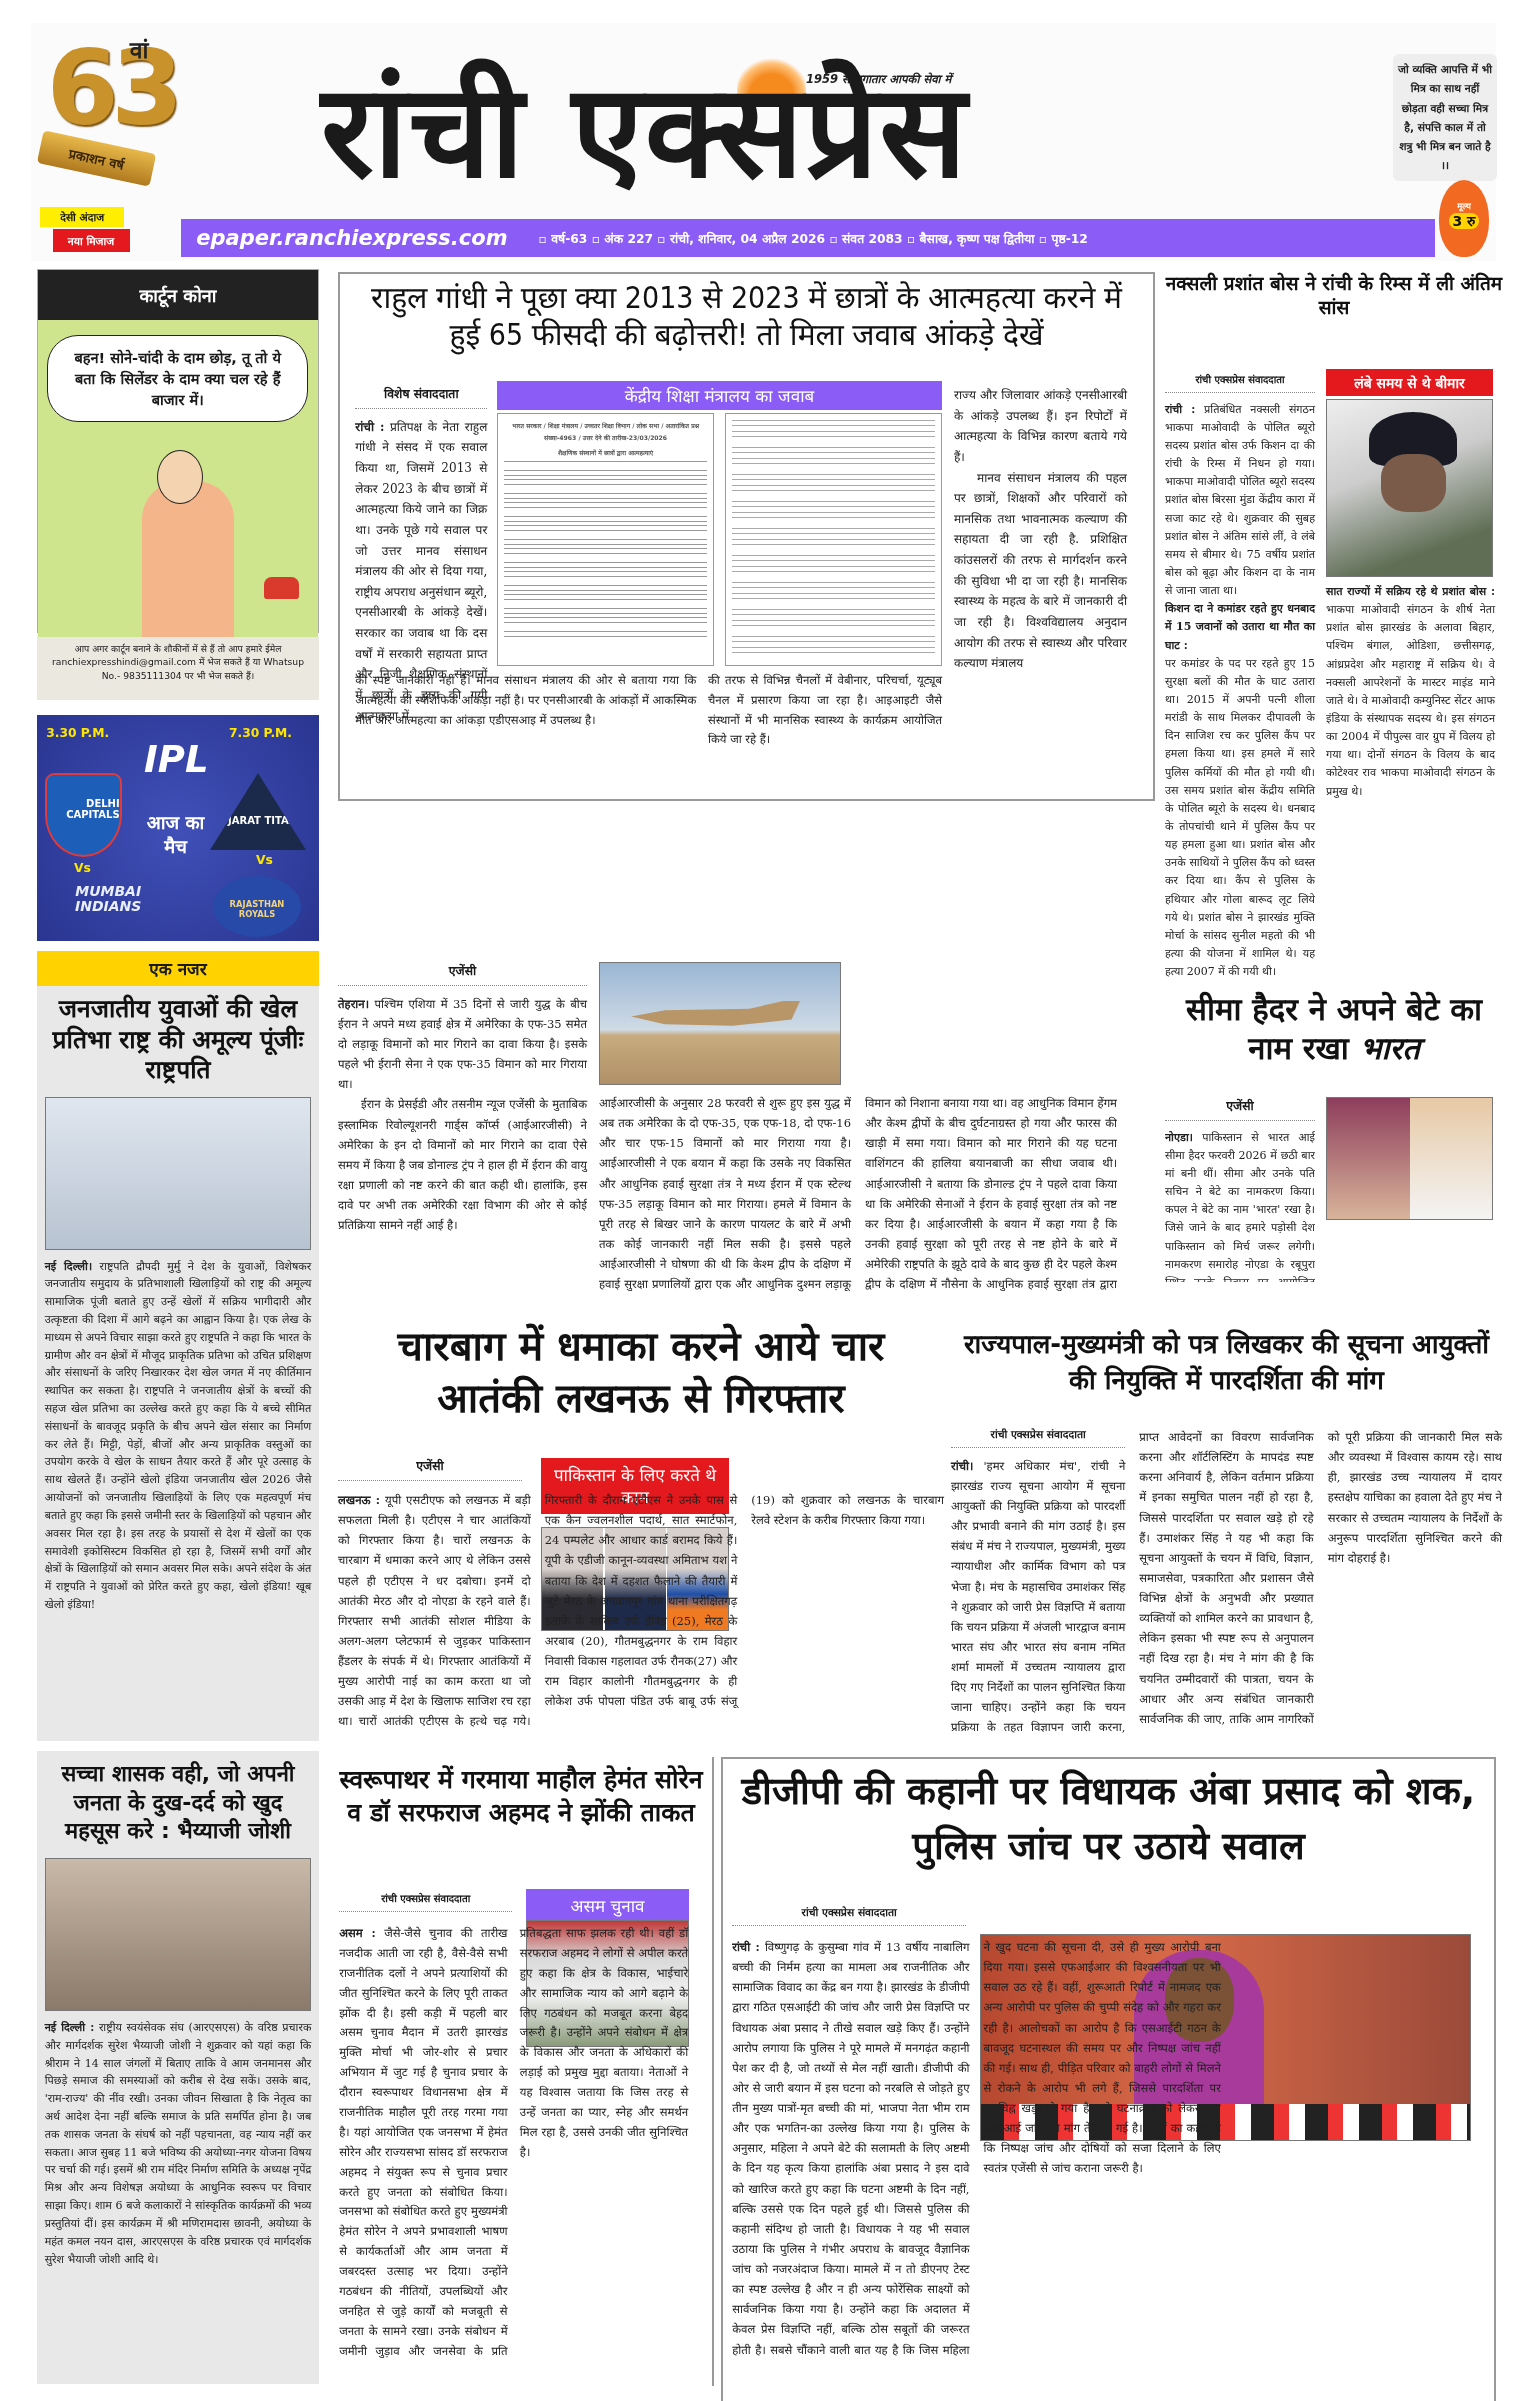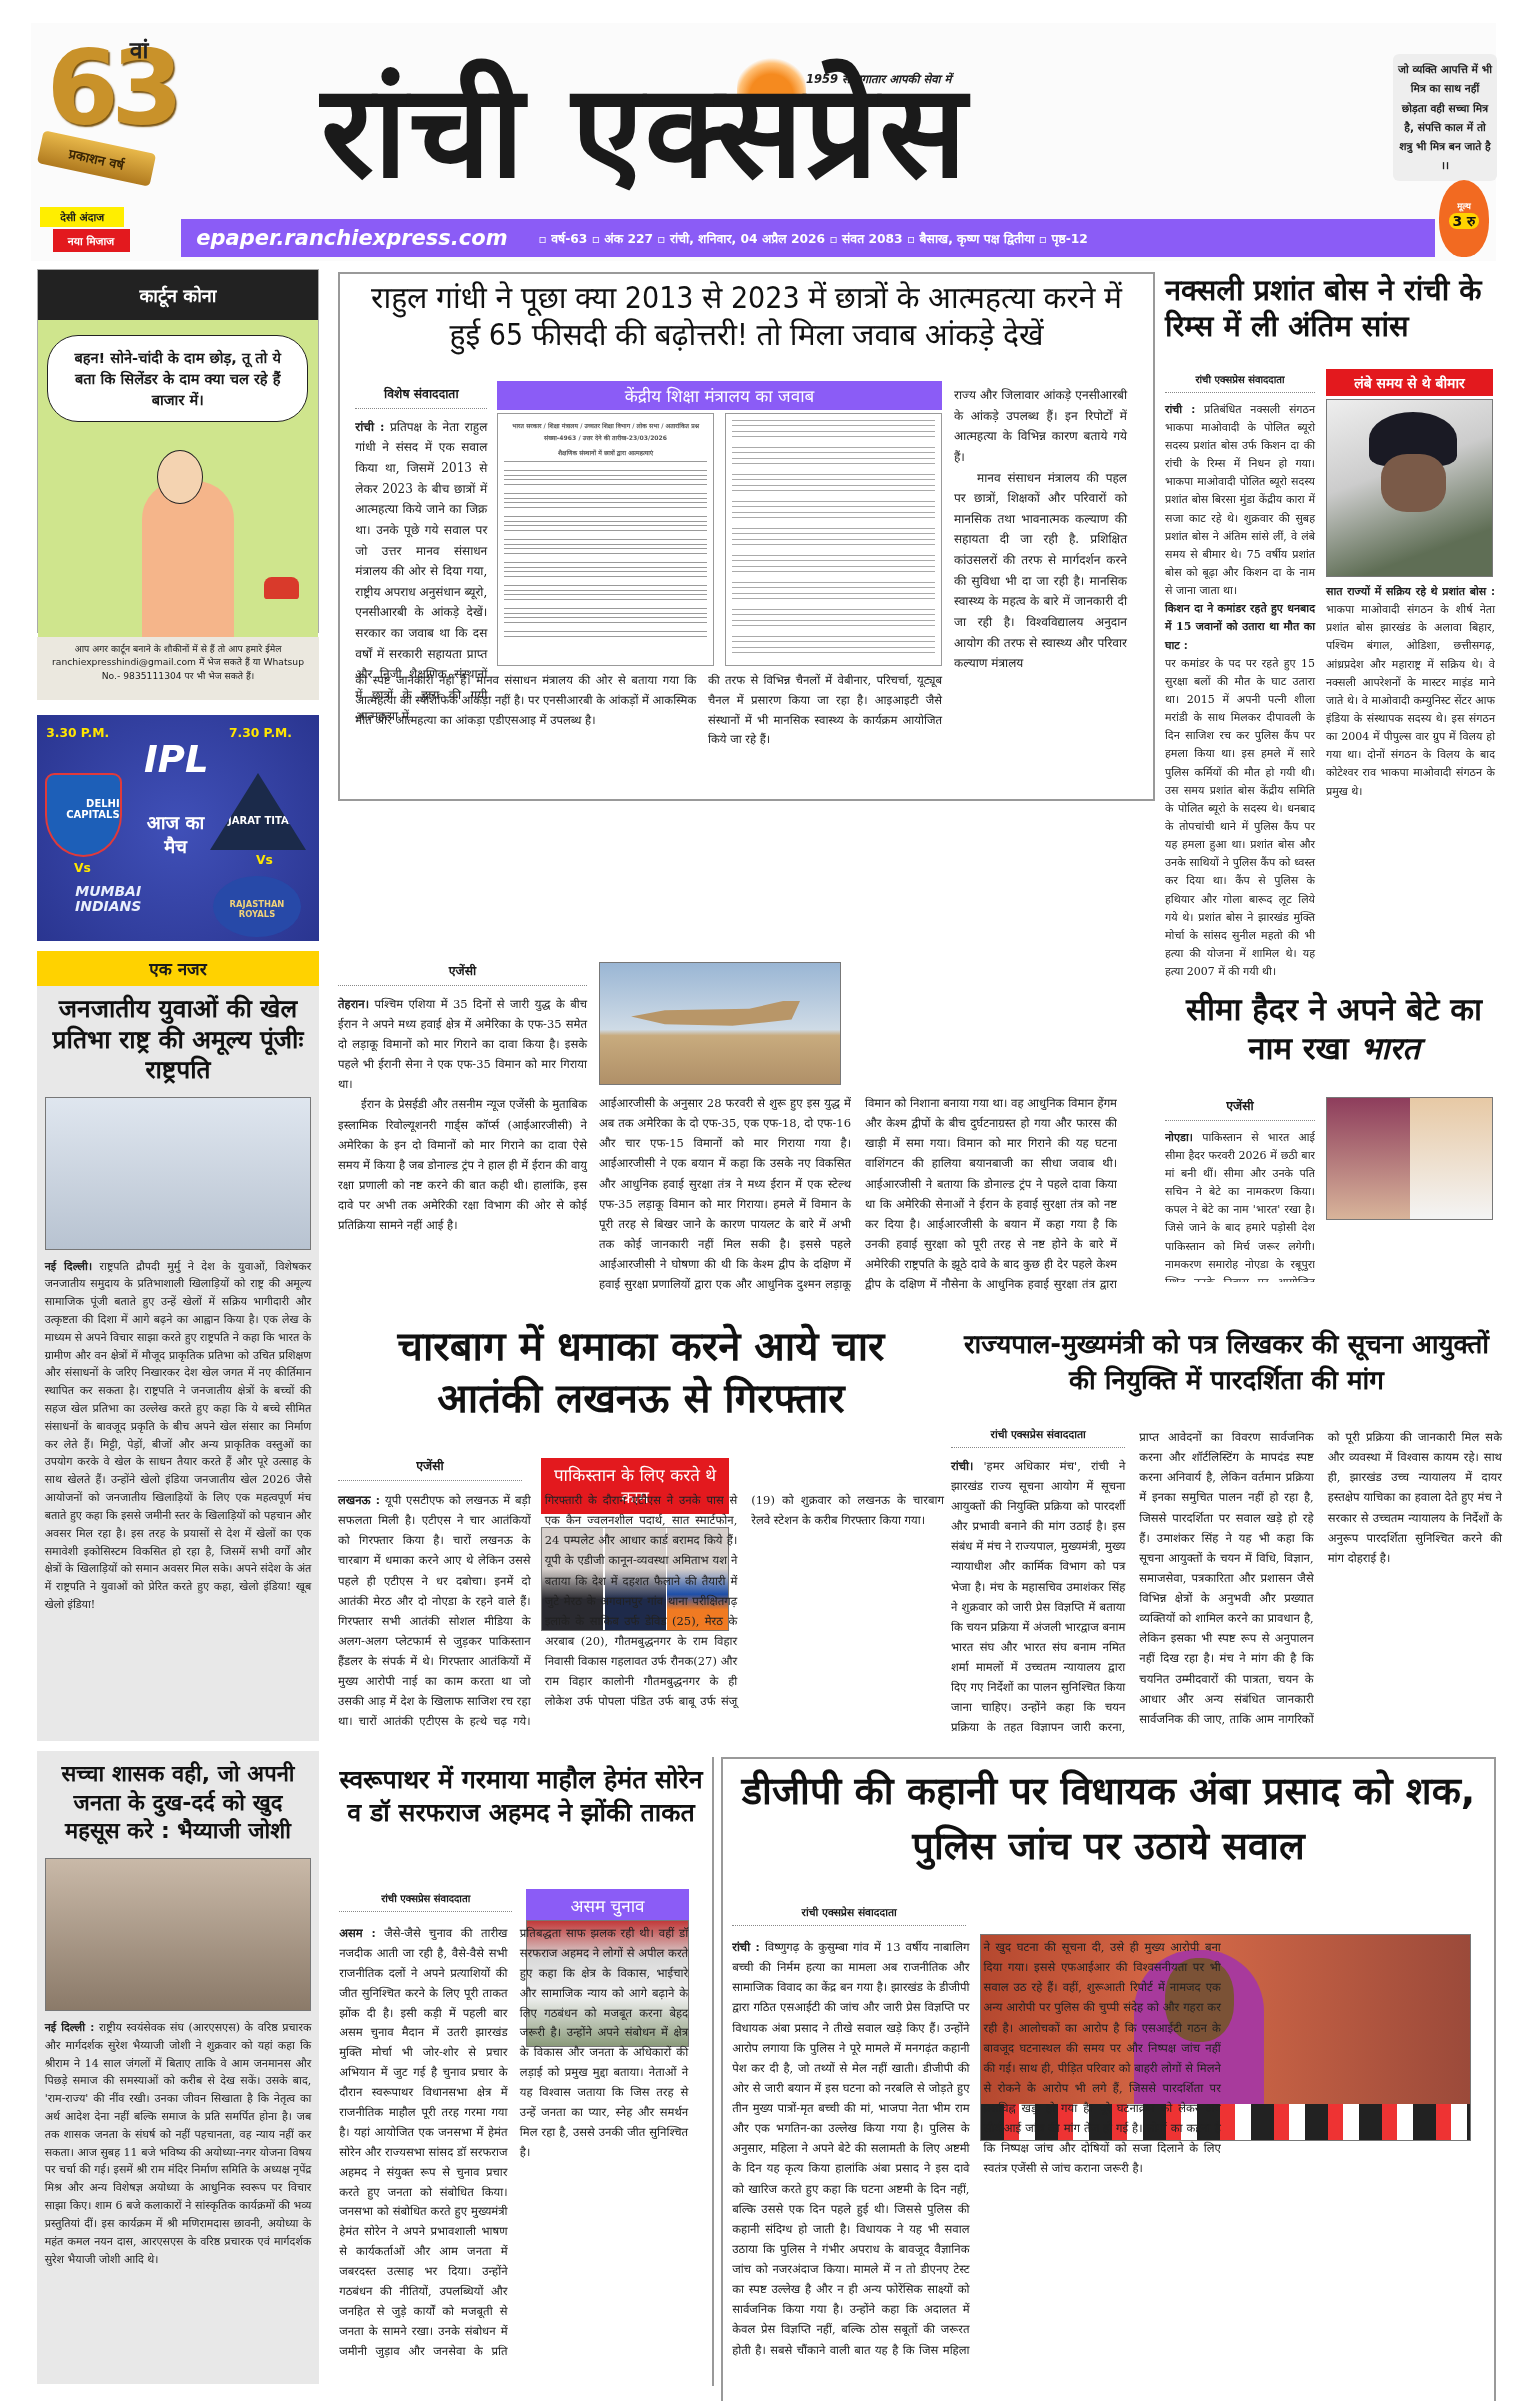--- a/index.html
+++ b/index.html
@@ -113,21 +113,21 @@
   </div>
   <div class="abs body" style="left:15.3px;top:397px;width:341px;font-size:11.5px">की स्पष्ट जानकारी नहीं है। मानव संसाधन मंत्रालय की ओर से बताया गया कि आत्महत्या का स्पेशिफिक आंकड़ा नहीं है। पर एनसीआरबी के आंकड़ों में आकस्मिक मौत और आत्महत्या का आंकड़ा एडीएसआइ में उपलब्ध है।</div>
   <div class="abs body" style="left:368px;top:397px;width:234px;font-size:11.5px">की तरफ से विभिन्न चैनलों में वेबीनार, परिचर्चा, यूट्यूब चैनल में प्रसारण किया जा रहा है। आइआइटी जैसे संस्थानों में भी मानसिक स्वास्थ्य के कार्यक्रम आयोजित किये जा रहे हैं।</div>
   <div class="abs body" style="left:614px;top:111px;width:173px">
     <p>राज्य और जिलावार आंकड़े एनसीआरबी के आंकड़े उपलब्ध हैं। इन रिपोर्टों में आत्महत्या के विभिन्न कारण बताये गये हैं।</p>
     <p class="indent">मानव संसाधन मंत्रालय की पहल पर छात्रों, शिक्षकों और परिवारों को मानसिक तथा भावनात्मक कल्याण की सहायता दी जा रही है. प्रशिक्षित कांउसलरों की तरफ से मार्गदर्शन करने की सुविधा भी दा जा रही है। मानसिक स्वास्थ्य के महत्व के बारे में जानकारी दी जा रही है। विश्वविद्यालय अनुदान आयोग की तरफ से स्वास्थ्य और परिवार कल्याण मंत्रालय</p>
   </div>
 </div>
 
 <div class="abs" style="left:1165px;top:272px;width:338px;height:706px">
-  <div class="hl" style="font-size:29px;text-align:left;line-height:1.25">नक्सली प्रशांत बोस ने रांची के रिम्स में ली अंतिम सांस</div>
+  <div class="hl" style="font-size:19px;text-align:center;line-height:1.25">नक्सली प्रशांत बोस ने रांची के रिम्स में ली अंतिम सांस</div>
   <div class="abs" style="left:0;top:100px;width:150px">
     <div class="byline" style="font-size:10px">रांची एक्सप्रेस संवाददाता</div>
     <div class="body" style="font-size:11px;line-height:1.65">
       <b>रांची :</b>
       <span>प्रतिबंधित नक्सली संगठन भाकपा माओवादी के पोलित ब्यूरो सदस्य प्रशांत बोस उर्फ किशन दा की रांची के रिम्स में निधन हो गया। भाकपा माओवादी पोलित ब्यूरो सदस्य प्रशांत बोस बिरसा मुंडा केंद्रीय कारा में सजा काट रहे थे। शुक्रवार की सुबह प्रशांत बोस ने अंतिम सांसे लीं, वे लंबे समय से बीमार थे। 75 वर्षीय प्रशांत बोस को बूढ़ा और किशन दा के नाम से जाना जाता था।</span>
       <b style="display:block">किशन दा ने कमांडर रहते हुए धनबाद में 15 जवानों को उतारा था मौत का घाट :</b>
       <span>पर कमांडर के पद पर रहते हुए 15 सुरक्षा बलों की मौत के घाट उतारा था। 2015 में अपनी पत्नी शीला मरांडी के साथ मिलकर दीपावली के दिन साजिश रच कर पुलिस कैंप पर हमला किया था। इस हमले में सारे पुलिस कर्मियों की मौत हो गयी थी। उस समय प्रशांत बोस केंद्रीय समिति के पोलित ब्यूरो के सदस्य थे। धनबाद के तोपचांची थाने में पुलिस कैंप पर यह हमला हुआ था। प्रशांत बोस और उनके साथियों ने पुलिस कैंप को ध्वस्त कर दिया था। कैंप से पुलिस के हथियार और गोला बारूद लूट लिये गये थे। प्रशांत बोस ने झारखंड मुक्ति मोर्चा के सांसद सुनील महतो की भी हत्या की योजना में शामिल थे। यह हत्या 2007 में की गयी थी।</span>
     </div>
   </div>
   <div class="abs redbar" style="left:161px;top:97px;width:167px;font-size:14px;padding:3.8px 0">लंबे समय से थे बीमार</div>

